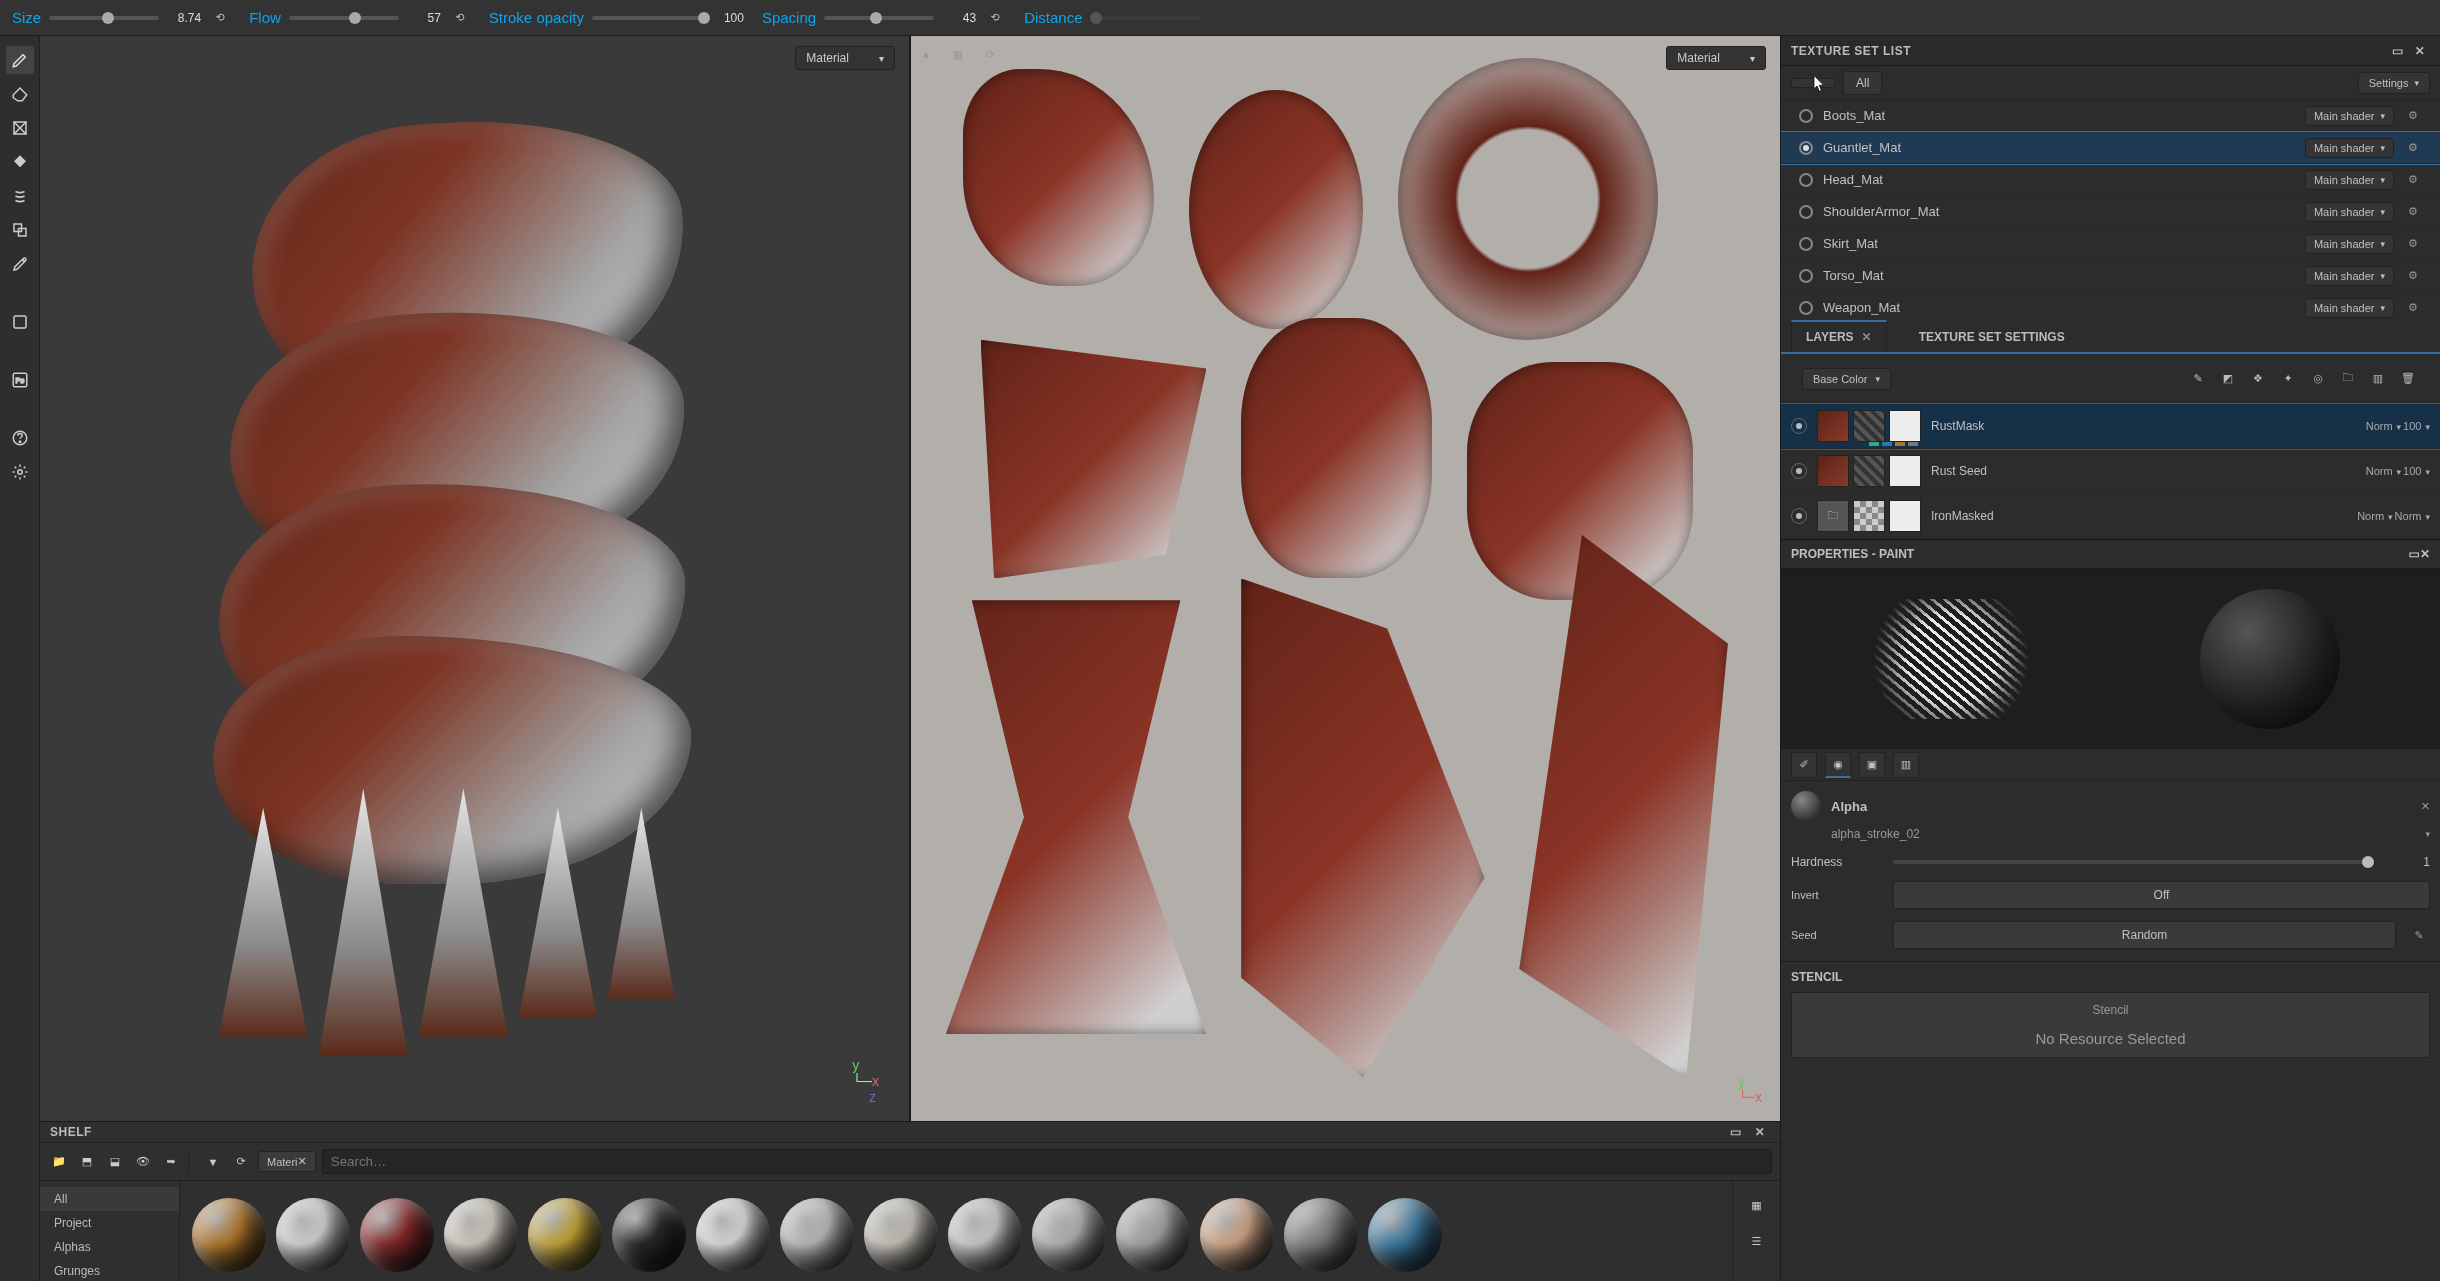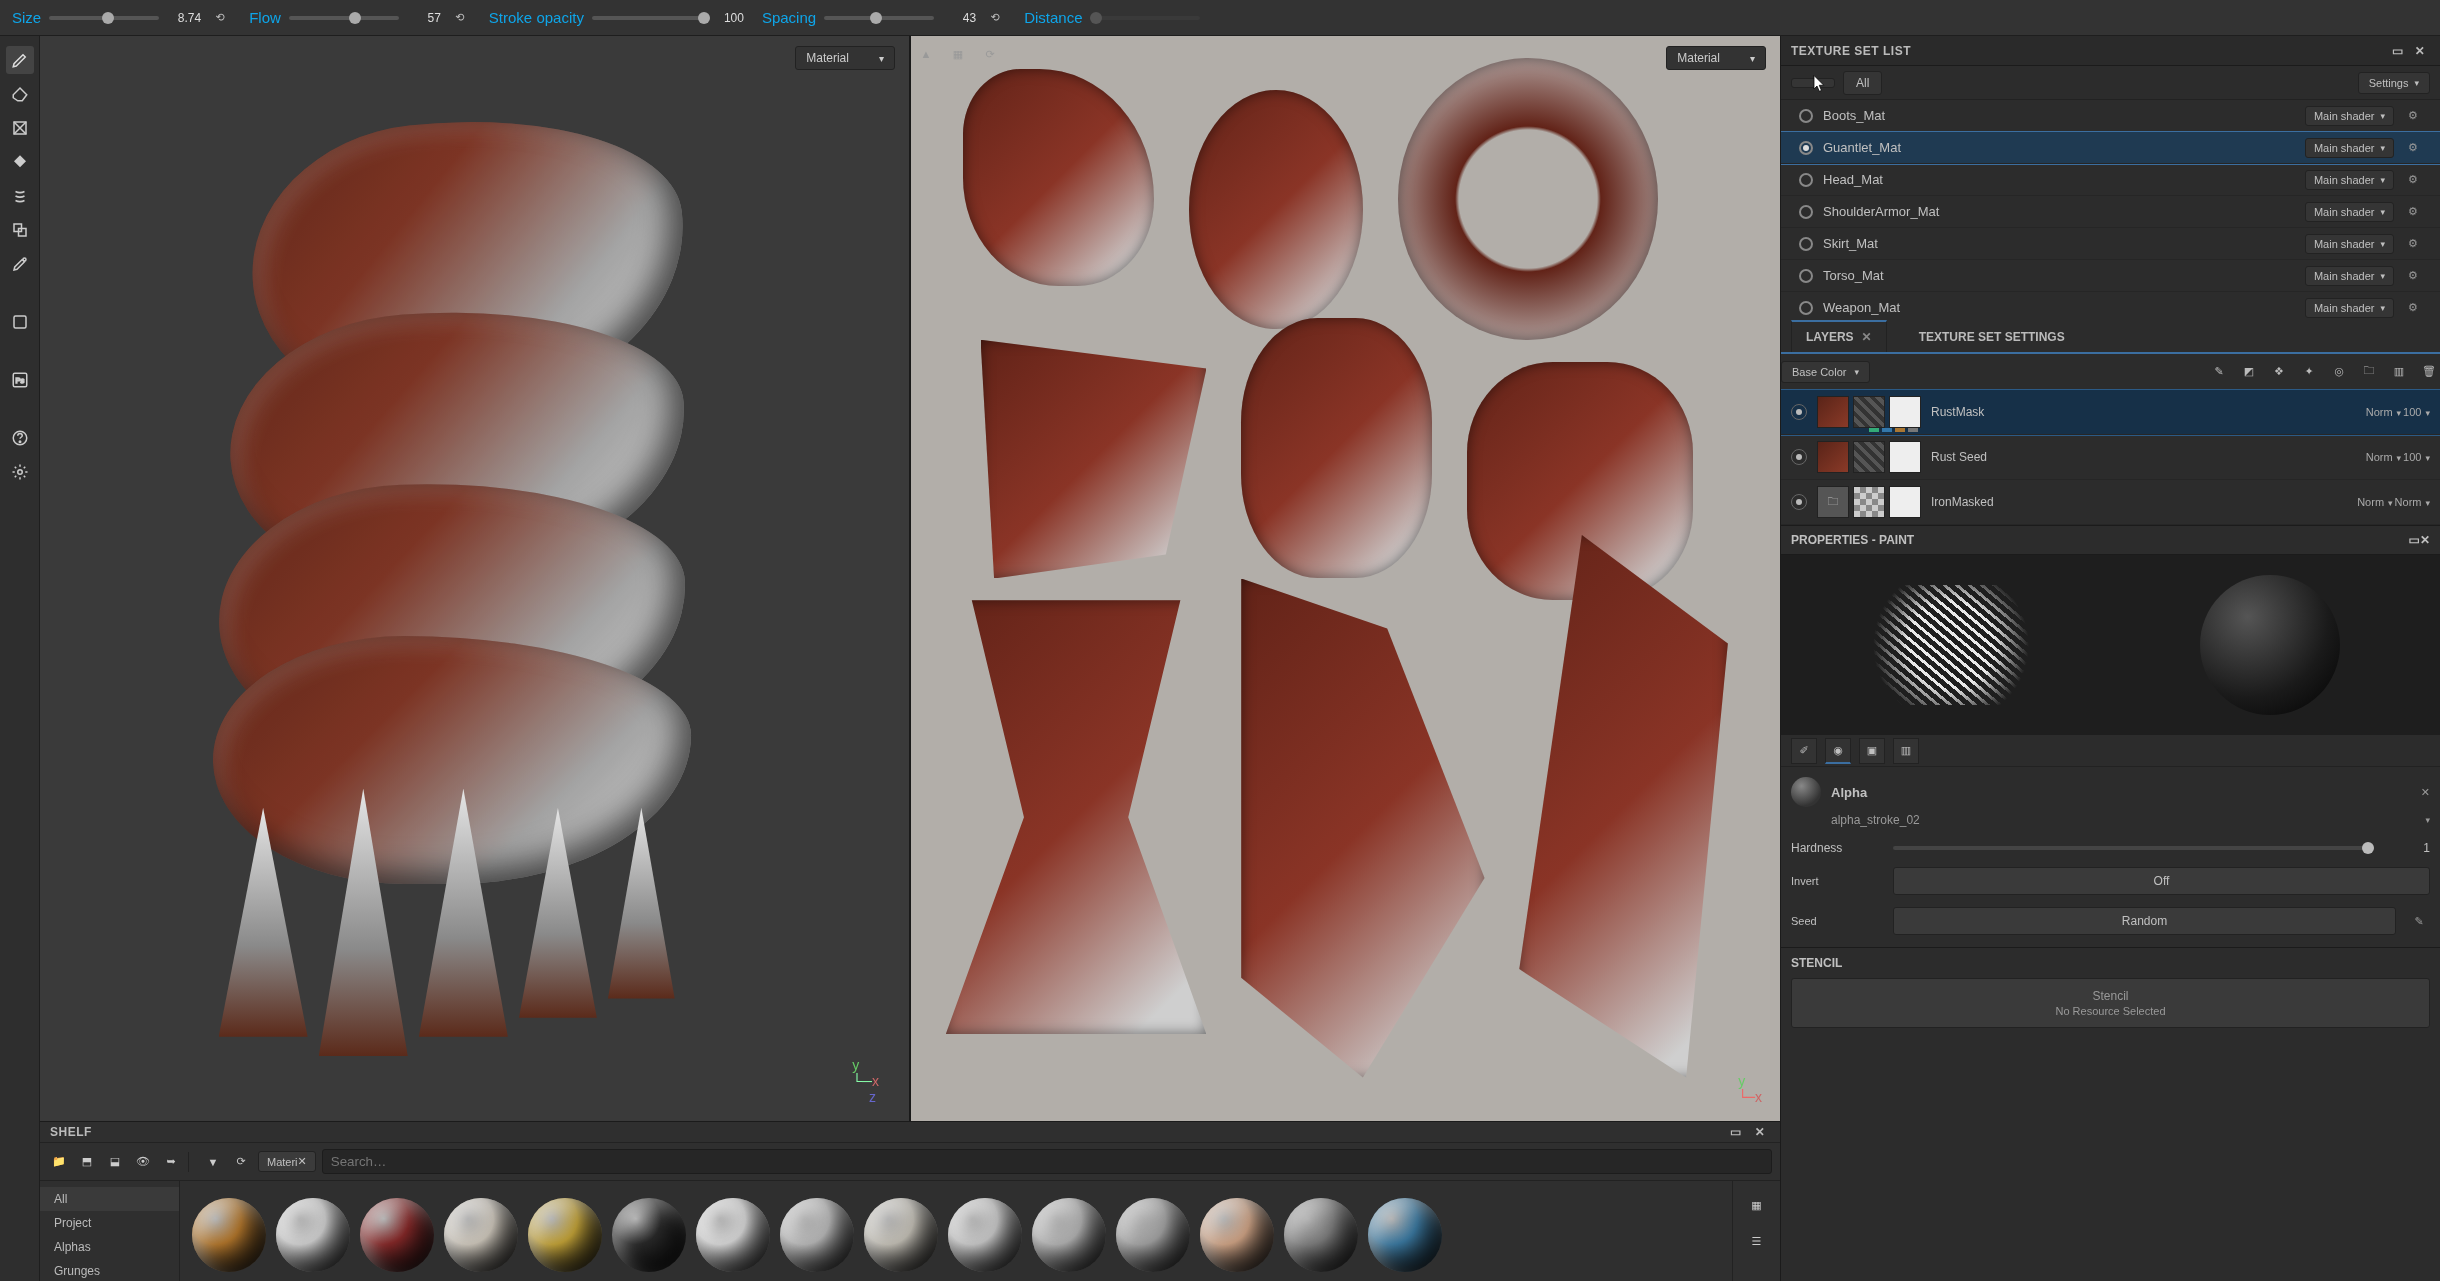--- a/index.html
+++ b/index.html
@@ -101,21 +101,21 @@
 .tsl-radio.on::after{content:"";width:6px;height:6px;background:#ddd;border-radius:50%;}
 .tsl-name{flex:1;font-size:13px;}
 .tsl-shader{background:#353535;border:1px solid #222;padding:3px 8px;border-radius:3px;font-size:11px;display:flex;gap:6px;align-items:center;}
 .tsl-cog{width:18px;height:18px;display:flex;align-items:center;justify-content:center;color:#999;}
 .cursor-img{position:absolute;width:18px;height:18px;pointer-events:none;}
 
 
 .layers-tabs{height:34px;display:flex;align-items:flex-end;padding:0 10px;gap:18px;border-bottom:2px solid #3b6ea0;}
 .ltab{padding:8px 14px;font-size:12px;font-weight:bold;color:#bbb;cursor:pointer;display:flex;align-items:center;gap:8px;}
 .ltab.active{background:#2c2c2c;border-top:2px solid #3b6ea0;border-left:1px solid #222;border-right:1px solid #222;}
-.layers-toolbar{height:36px;display:flex;align-items:center;padding:0 0;gap:8px;border-bottom:1px solid #222;}
+.layers-toolbar{height:50px;display:flex;align-items:center;padding:0 21px;gap:8px;border-bottom:1px solid #222;}
 .channel-dd{background:#353535;border:1px solid #222;padding:4px 10px;border-radius:3px;display:flex;gap:8px;align-items:center;}
 .layers-toolbar .sp{flex:1;}
 .ltbtn{width:22px;height:22px;display:flex;align-items:center;justify-content:center;color:#bbb;cursor:pointer;}
 .layer-list{}
 .layer-row{display:flex;align-items:center;padding:6px 10px;gap:10px;border-bottom:1px solid #262626;position:relative;}
 .layer-row.selected{background:#163048;outline:1px solid #2b5a86;}
 .layer-vis{width:16px;height:16px;border:1px solid #666;border-radius:50%;display:flex;align-items:center;justify-content:center;}
 .layer-vis.on::after{content:"";width:6px;height:6px;background:#bbb;border-radius:50%;}
 .layer-thumbs{display:flex;gap:4px;}
 .lthumb{width:32px;height:32px;background:#444;border:1px solid #222;}
@@ -578,18 +578,18 @@
           <div class="plabel">Seed</div>
           <div class="prop-wide-btn">Random</div>
           <div class="prop-pen">✎</div>
         </div>
       </div>
 
       <div class="stencil-head">STENCIL</div>
       <div class="stencil-body">
         <div class="stencil-box">
           <div>Stencil</div>
-          <div style="font-size:11px;margin-top:2px;">No Resource Selected</div>
+          <div style="font-size:15px;margin-top:13px;">No Resource Selected</div>
         </div>
       </div>
     </div>
   </div>
 </div>
 
 </body></html>

